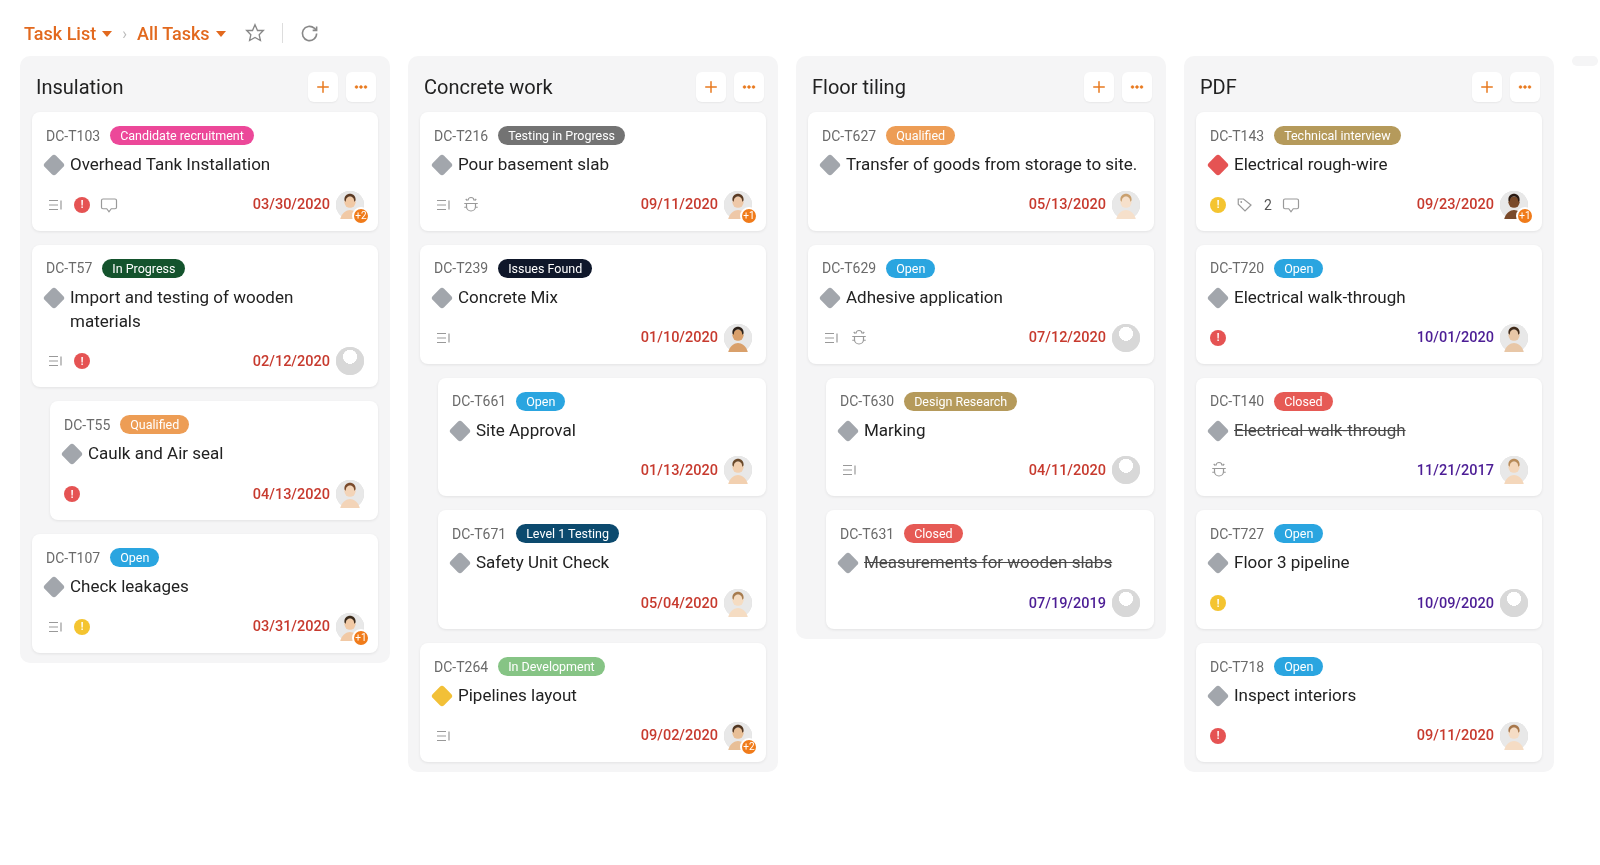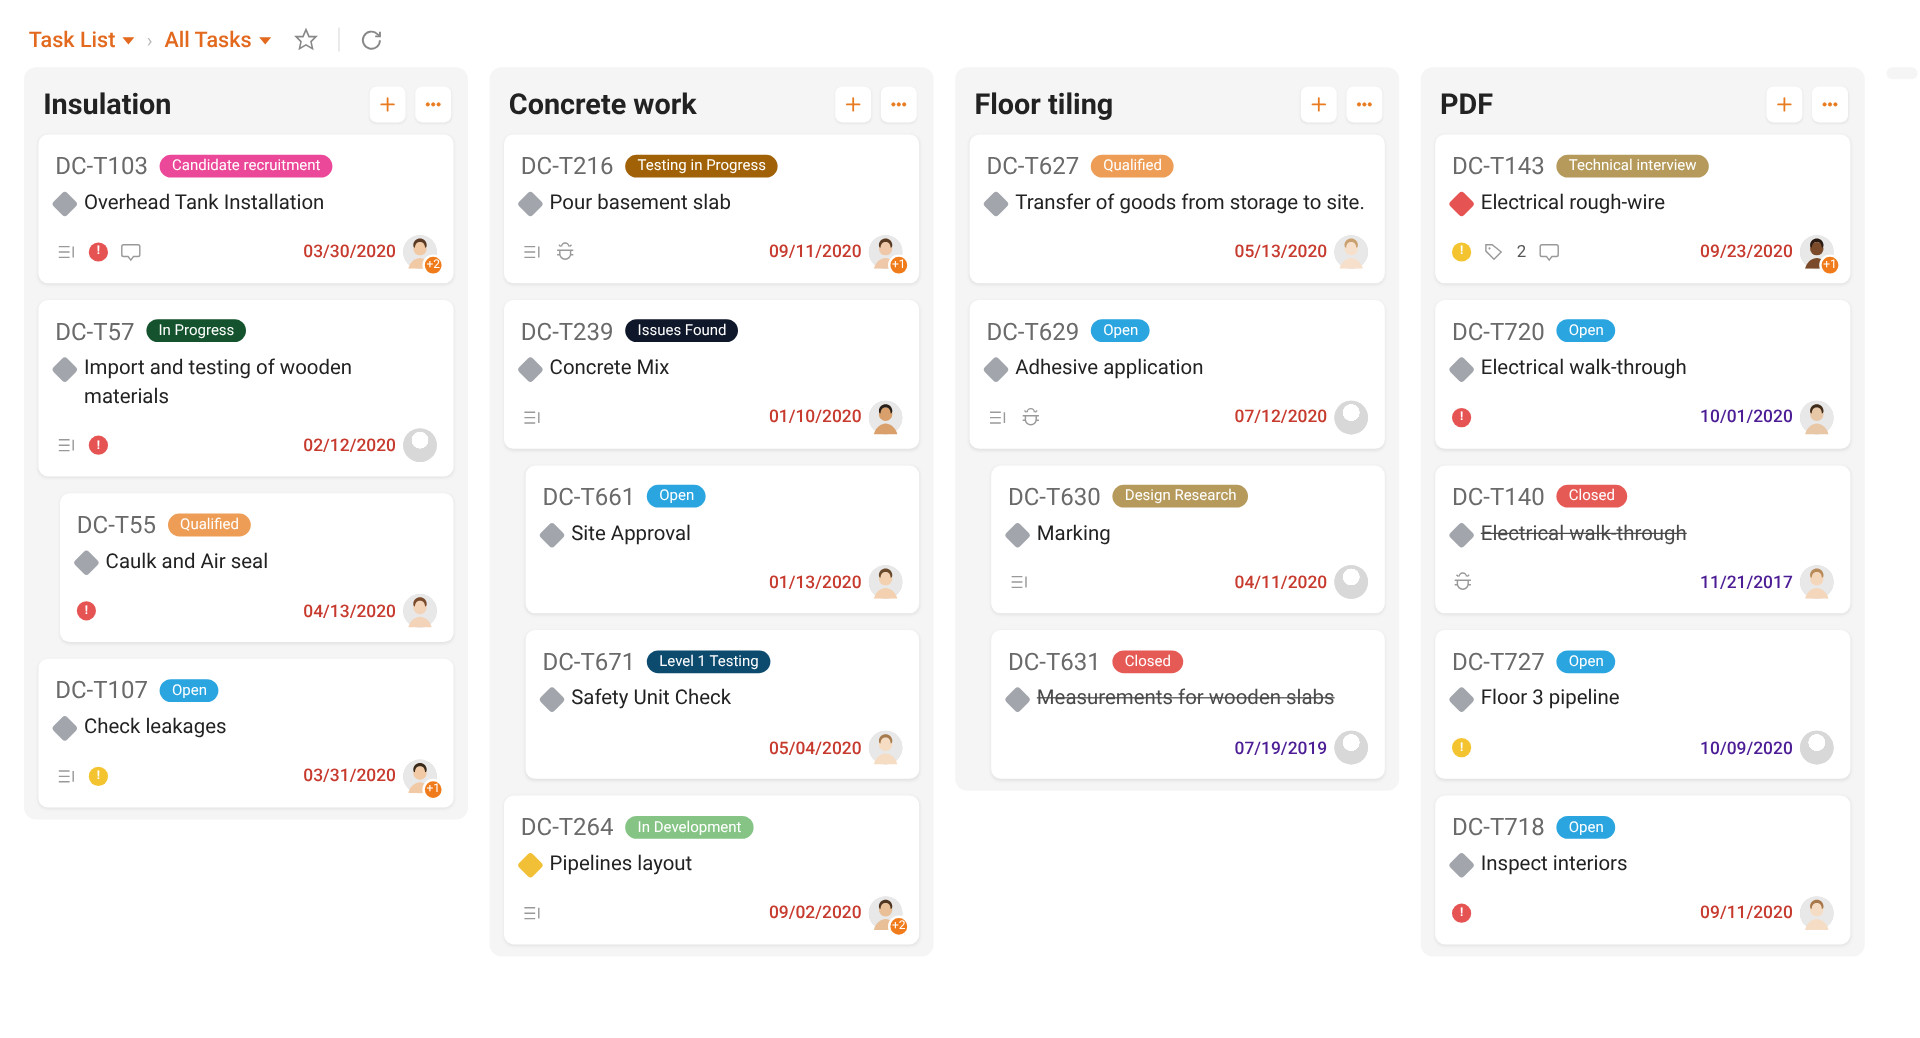--- a/index.html
+++ b/index.html
@@ -69,22 +69,22 @@
     border-radius: 10px;
     padding: 0 0 10px 0;
   }
   .col-header {
     display: flex;
     align-items: center;
     padding: 16px 14px 10px 16px;
   }
   .col-title {
     flex: 1;
-    font-size: 24px;
-    font-weight: 700;
+    font-size: 20px;
+    font-weight: 400;
     color: #222;
   }
   .col-actions {
     display: flex;
     gap: 8px;
   }
   .sq-btn {
     width: 30px;
     height: 30px;
     background: #fff;
@@ -114,21 +114,21 @@
 
   .card-top {
     display: flex;
     align-items: center;
     gap: 10px;
     margin-bottom: 8px;
     flex-wrap: wrap;
   }
   .card-id {
     color: #6a6a6a;
-    font-size: 20px;
+    font-size: 14px;
   }
   .pill {
     display: inline-block;
     padding: 2px 10px;
     border-radius: 999px;
     color: #fff;
     font-size: 12.5px;
     white-space: nowrap;
   }
   .card-title-row {
@@ -438,21 +438,21 @@
         <svg width="18" height="18" fill="#e87a1f">
               <use href="#ic-more"></use>
             </svg>
       </div>
     </div>
       </div>
       <div class="cards">
         <div class="card">
       <div class="card-top">
         <span class="card-id">DC-T216</span>
-        <span class="pill" style="background:#a16207">Testing in Progress</span>
+        <span class="pill" style="background:#737373">Testing in Progress</span>
       </div>
       <div class="card-title-row">
         <span class="diamond d-gray"></span>
         <span class="card-title ">Pour basement slab</span>
       </div>
       <div class="card-footer">
         <div class="footer-left">
               <span class="mini-icon">
                 <svg>
                   <use href="#ic-subtasks"></use>

